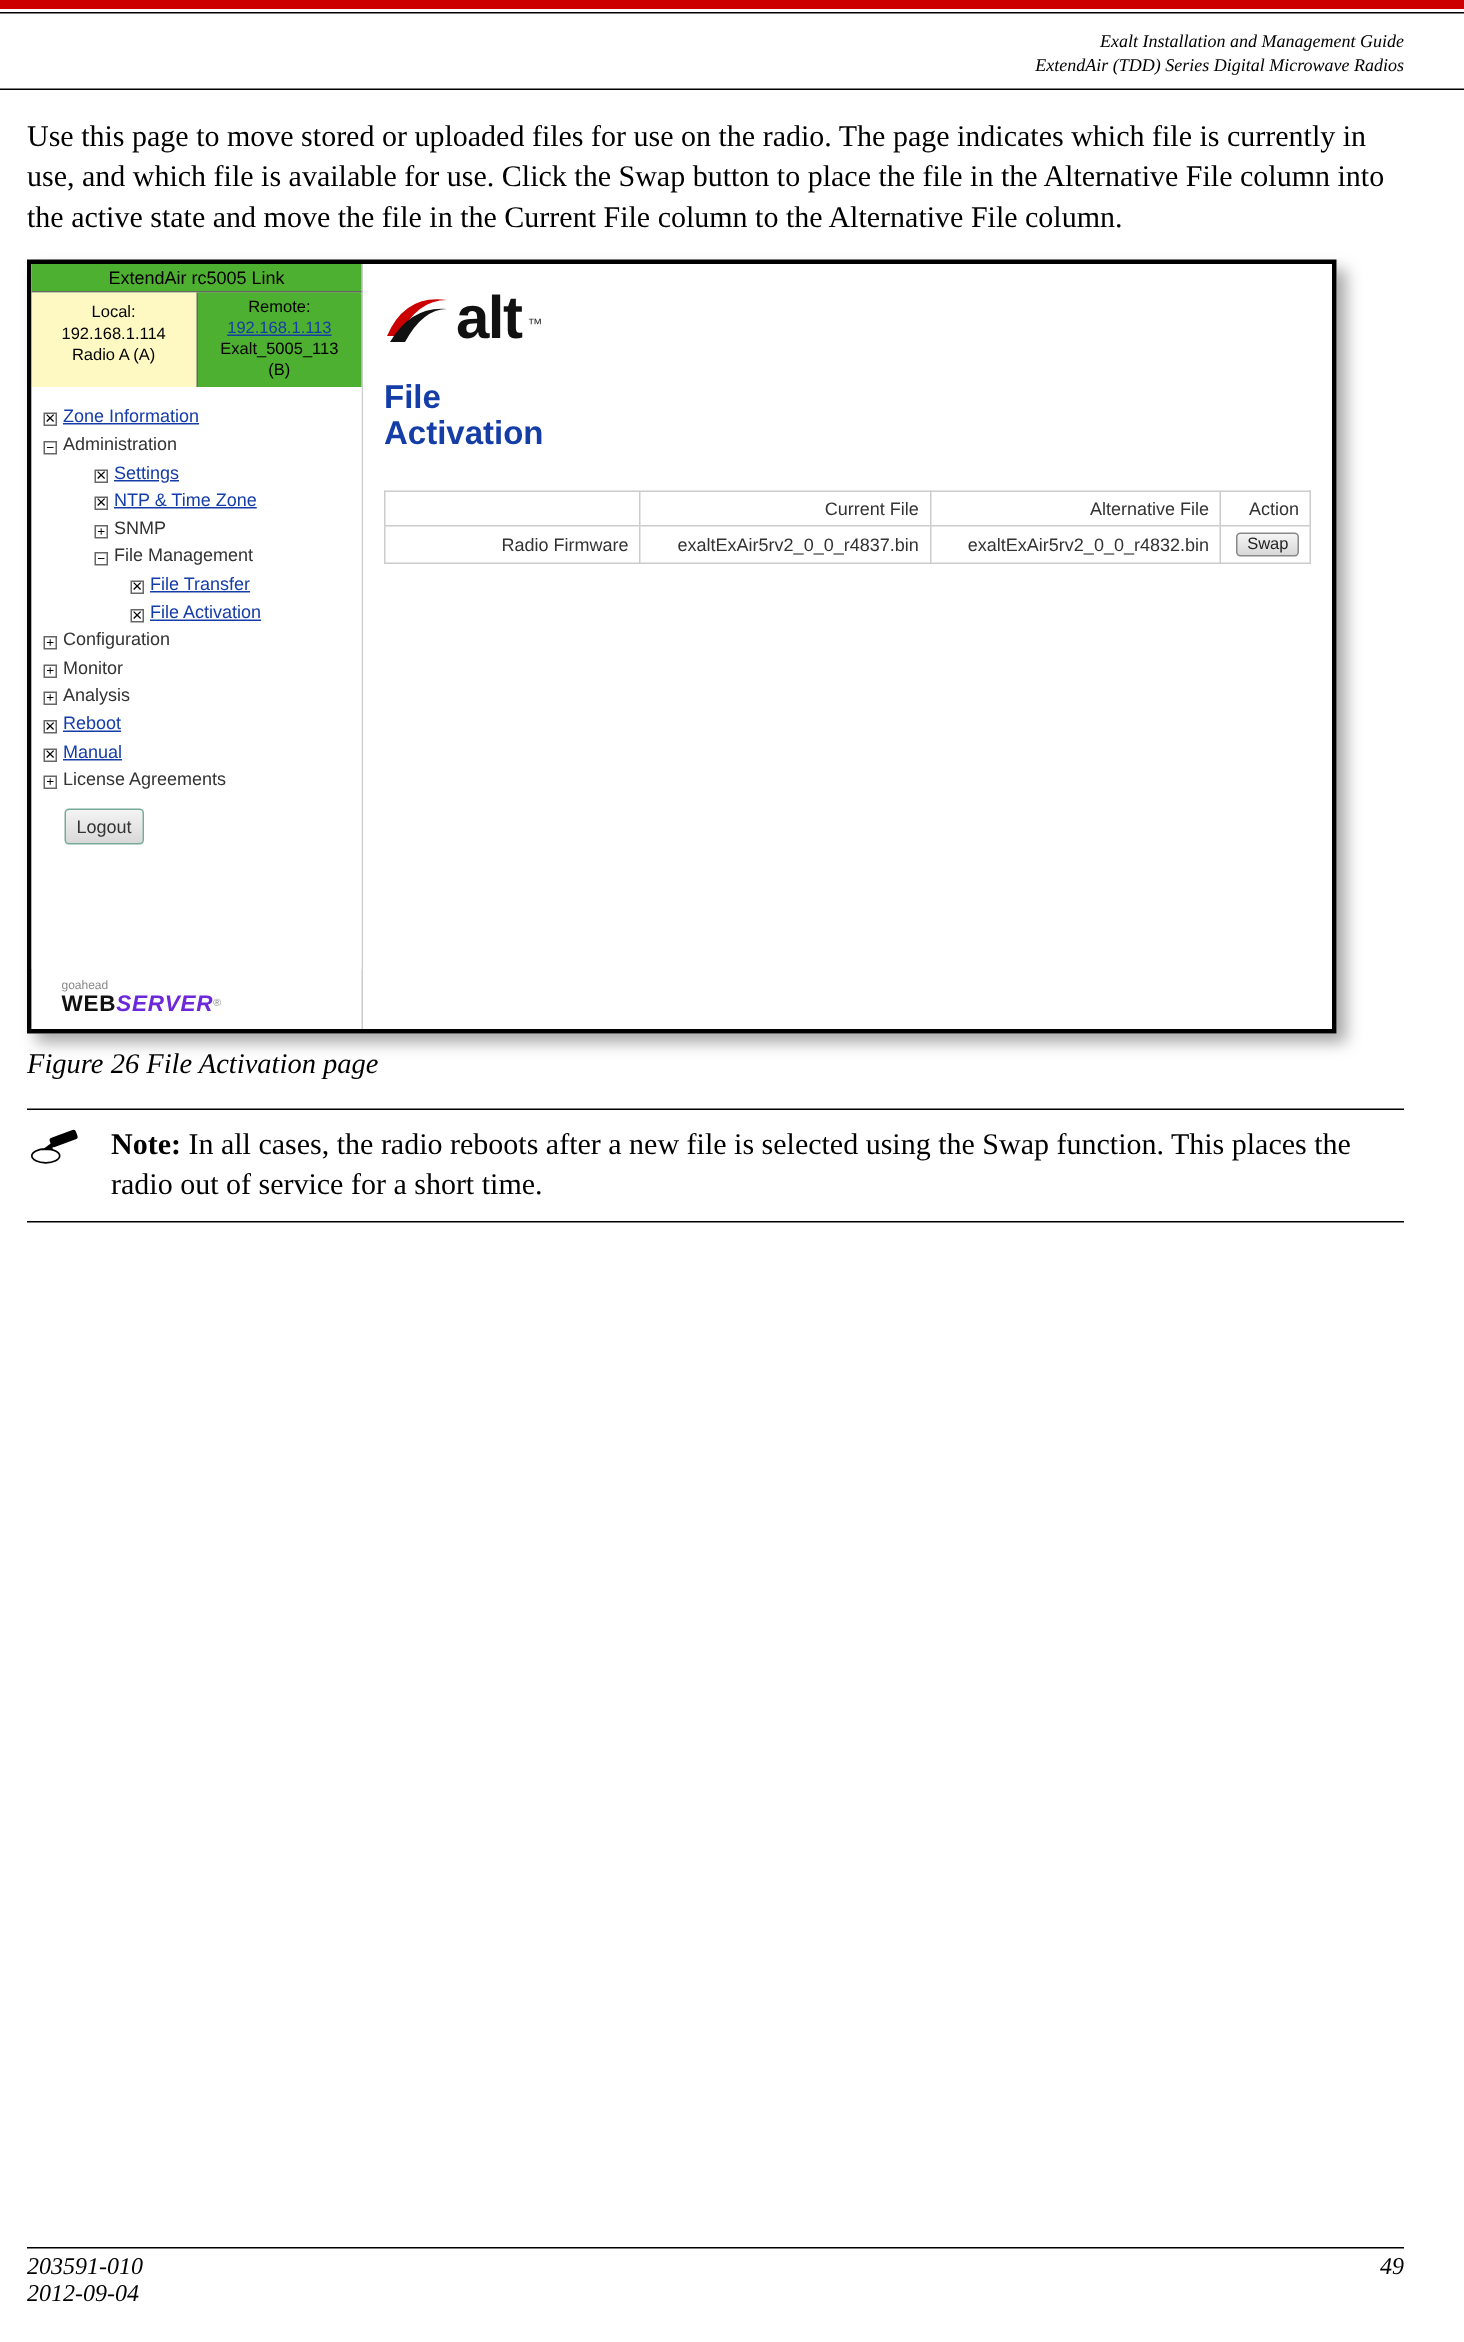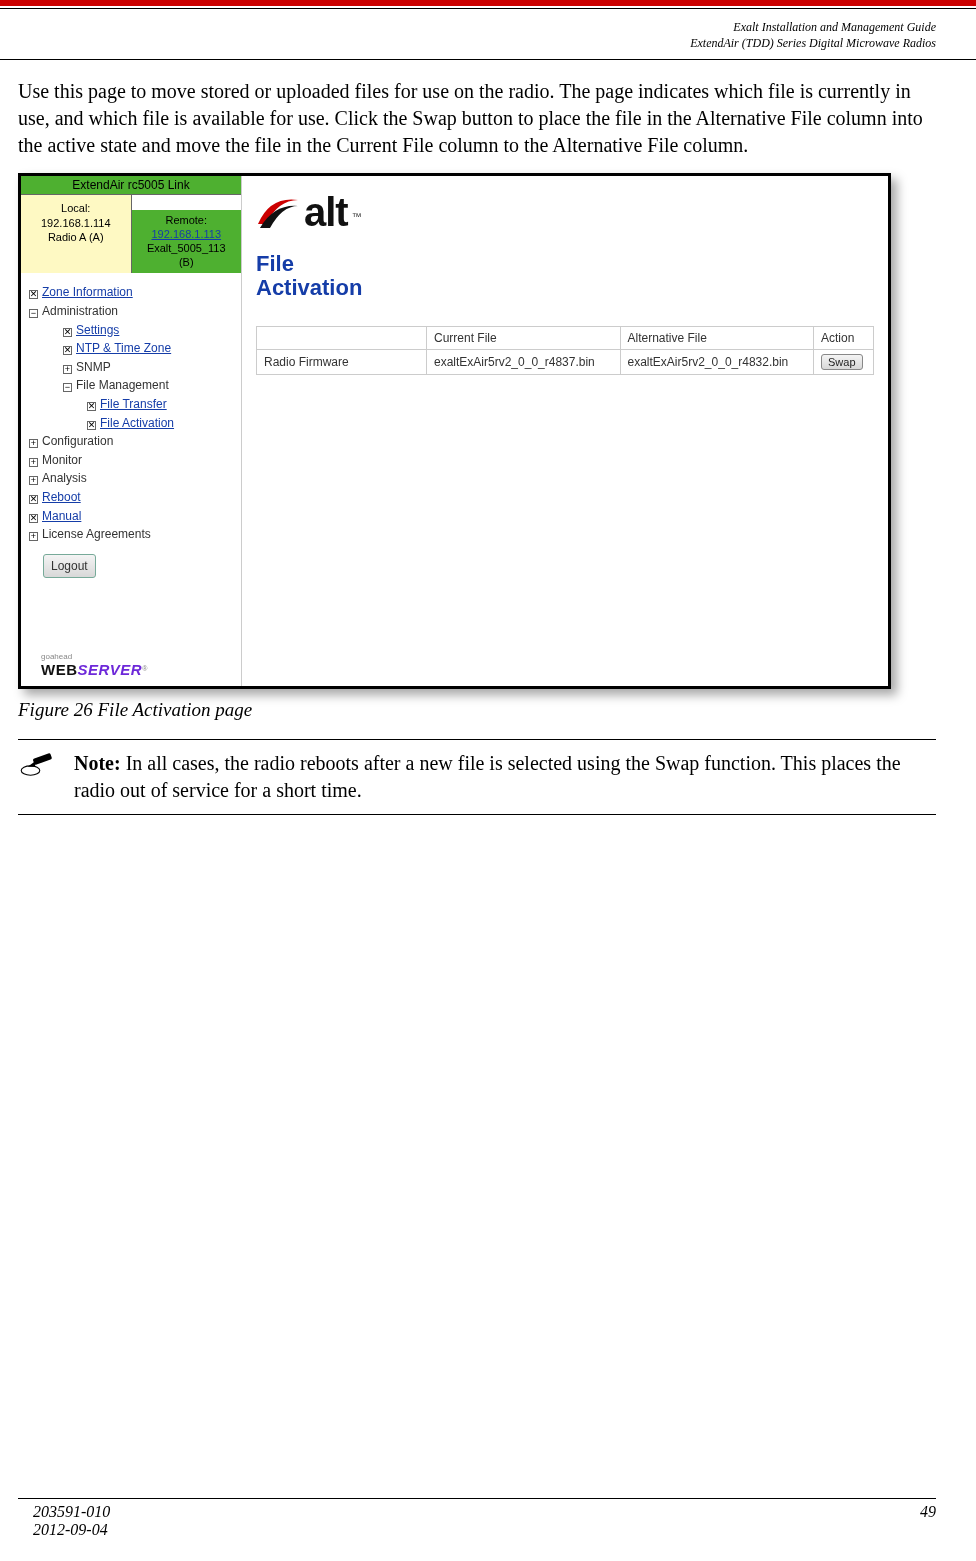--- a/index.html
+++ b/index.html
@@ -44,21 +44,21 @@
     box-shadow: 6px 6px 10px rgba(0,0,0,.35);
     margin-bottom: 10px;
     overflow: hidden;
     font-family: Arial, Helvetica, sans-serif;
   }
   .ss-top { display: flex; height: 100%; }
   .ss-left { width: 221px; border-right: 1px solid #ccc; display: flex; flex-direction: column; background: #fff; }
   .ss-title-bar { background: #4eb030; font-size: 12px; text-align: center; padding: 2px 0; border-bottom: 1px solid #666; }
   .ss-radios { display: flex; font-size: 11px; }
   .ss-local { flex: 1; background: #fef9c3; padding: 6px 2px; text-align: center; line-height: 1.3; border-right: 1px solid #666; }
-  .ss-remote { flex: 1; background: #4eb030; padding: 4px 2px; text-align: center; line-height: 1.25; margin-top: 15px; }
+  .ss-remote { flex: 1; background: #4eb030; padding: 4px 2px; text-align: center; line-height: 1.25; }
   .ss-remote a { color: #153da8; text-decoration: underline; }
   .ss-nav { padding: 10px 6px 6px 8px; font-size: 12px; flex: 1; background:#fff; line-height: 1.55; }
   .nav-link { color: #153da8; text-decoration: underline; }
   .nav-item { display: flex; align-items: baseline; gap: 4px; }
   .nav-box { width: 9px; height: 9px; border: 1px solid #666; display: inline-flex; align-items: center; justify-content: center; font-size: 9px; line-height: 1; background:#fff; position: relative; top: 1px; }
   .nav-plain { color: #333; }
   .nav-sub { padding-left: 34px; }
   .nav-sub2 { padding-left: 58px; }
   .logout-wrap { padding: 10px 0 10px 14px; }
   .logout-btn {
@@ -73,37 +73,37 @@
   .logo-wrap { padding: 14px 0 6px 14px; }
   .logo { display: inline-flex; align-items: center; gap: 4px; }
   .logo-swoosh { width: 44px; height: 38px; }
   .logo-text { font-family: Arial; font-weight: bold; font-size: 40px; color: #111; letter-spacing: -1px; }
   .logo-tm { font-size: 10px; vertical-align: top; color:#333; position: relative; top: 4px; }
   .page-heading {
     font-family: Arial; font-weight: bold; color: #153da8;
     font-size: 22px; line-height: 1.1; padding: 10px 0 26px 14px;
   }
   .ftable { margin: 0 14px; border-collapse: collapse; width: calc(100% - 28px); font-size: 12px; color:#333; }
-  .ftable th, .ftable td { border: 1px solid #ccc; padding: 4px 7px; text-align: left; font-weight: normal; background:#fff; }
+  .ftable th, .ftable td { border: 1px solid #ccc; padding: 4px 7px; text-align: right; font-weight: normal; background:#fff; }
   .swap-btn {
     display: inline-block; font-size: 11px; padding: 1px 6px;
     border: 1px solid #888; border-radius: 3px;
     background: linear-gradient(#f4f4f4,#d8d8d8); color:#222;
   }
   .figure-caption { font-style: italic; font-size: 19px; margin: 6px 0 18px 0; }
   .note-block { border-top: 1px solid #000; border-bottom: 1px solid #000; padding: 10px 0; display: flex; gap: 18px; margin-bottom: 24px; }
   .note-icon { width: 38px; padding-top: 2px; }
   .note-text { font-size: 20px; line-height: 1.35; flex:1; }
   .note-bold { font-weight: bold; }
   .footer {
     position: absolute; bottom: 22px; left: 0; right: 0;
     padding: 0 40px 0 18px; font-style: italic; font-size: 16px;
   }
   .footer-rule { height: 1px; background:#000; margin-bottom: 4px; }
-  .footer-row { display: flex; justify-content: space-between; margin-left: 15px; }
+  .footer-row { display: flex; justify-content: space-between; }
 </style>
 </head>
 <body>
 
 <div class="redbar"></div>
 <div class="thinline"></div>
 
 <div class="header">
   <div>Exalt Installation and Management Guide</div>
   <div>ExtendAir (TDD) Series Digital Microwave Radios</div>

